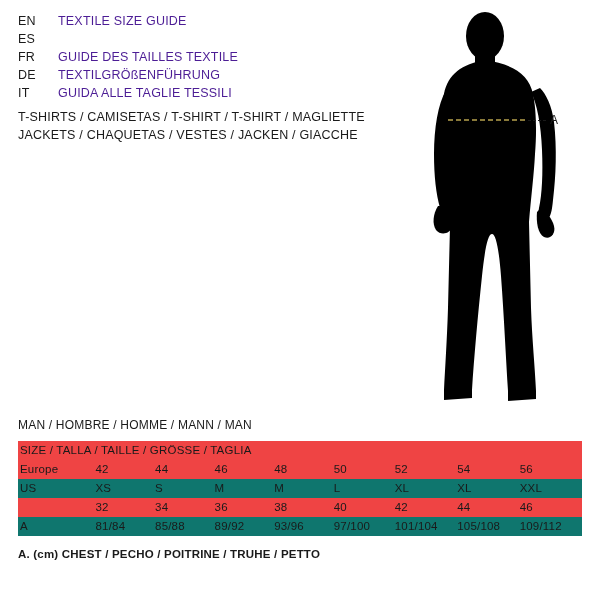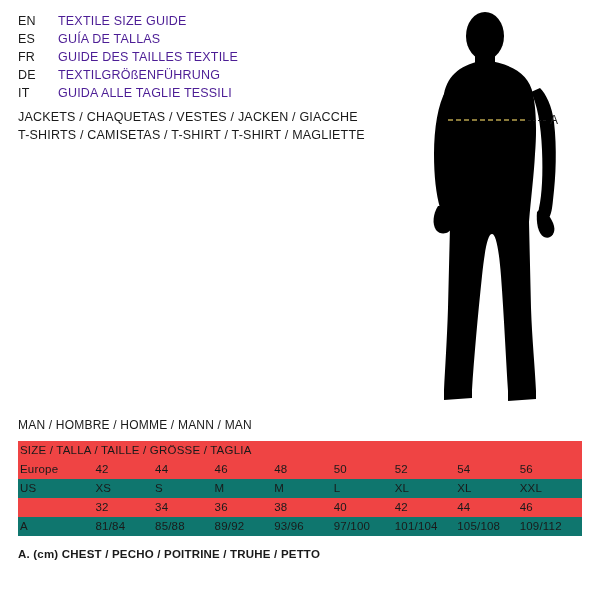--- a/index.html
+++ b/index.html
@@ -147,39 +147,38 @@
 
 <div class="page">
 
   <div class="lang-block">
     <div class="lang-row">
       <span class="lang-code">EN</span>
       <span class="lang-text">TEXTILE SIZE GUIDE</span>
     </div>
     <div class="lang-row">
       <span class="lang-code">ES</span>
-      <span class="lang-text">GUÍA DE TALLAS</span>
     </div>
     <div class="lang-row">
       <span class="lang-code">FR</span>
       <span class="lang-text">GUIDE DES TAILLES TEXTILE</span>
     </div>
     <div class="lang-row">
       <span class="lang-code">DE</span>
       <span class="lang-text">TEXTILGRÖßENFÜHRUNG</span>
     </div>
     <div class="lang-row">
       <span class="lang-code">IT</span>
       <span class="lang-text">GUIDA ALLE TAGLIE TESSILI</span>
     </div>
   </div>
 
   <div class="category-block">
+    <div class="category-line">T-SHIRTS / CAMISETAS / T-SHIRT / T-SHIRT / MAGLIETTE</div>
     <div class="category-line">JACKETS / CHAQUETAS / VESTES / JACKEN / GIACCHE</div>
-    <div class="category-line">T-SHIRTS / CAMISETAS / T-SHIRT / T-SHIRT / MAGLIETTE</div>
   </div>
 
   <div class="figure-wrap">
     <svg width="200" height="400" viewBox="0 0 200 400">
 
       <ellipse cx="85" cy="28" rx="19" ry="24" fill="#000000"></ellipse>
 
       <rect x="75" y="46" width="20" height="12" fill="#000000"></rect>
 
       <path d="M85 52

